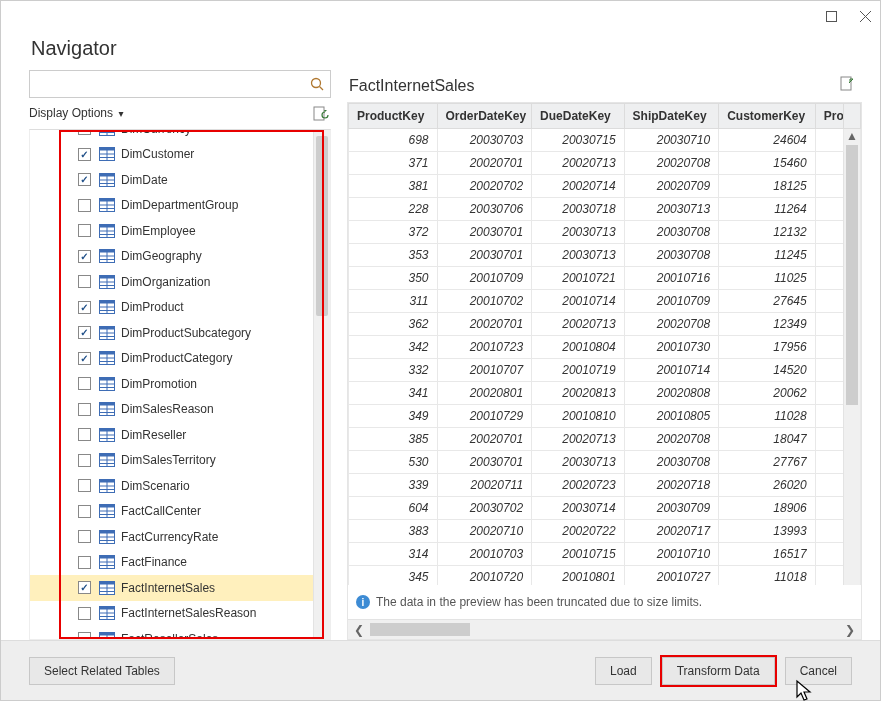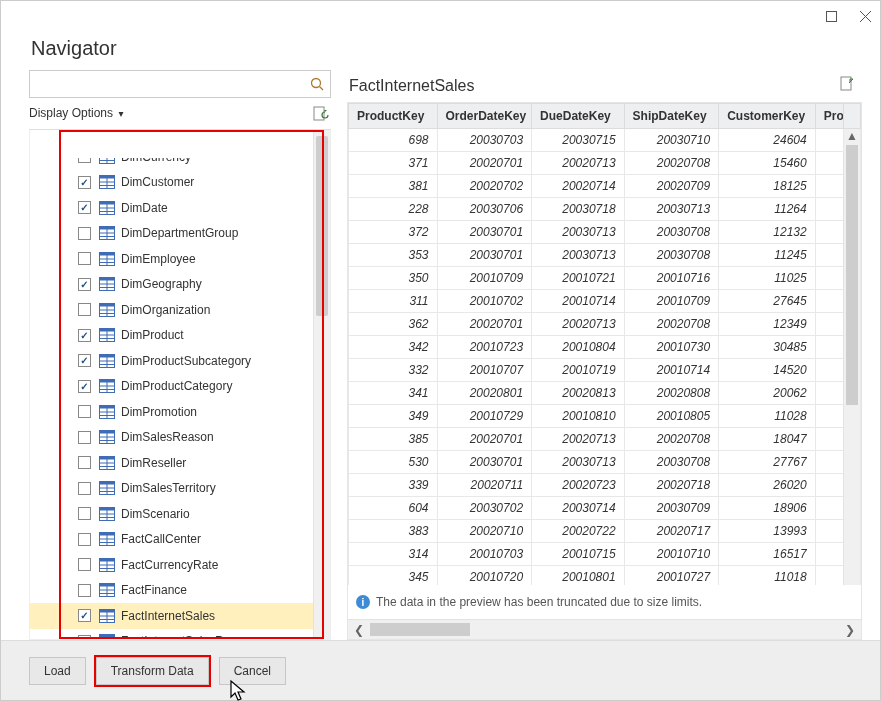--- a/index.html
+++ b/index.html
@@ -18,21 +18,21 @@
   .search-row { display: flex; align-items: stretch; height: 28px; border: 1px solid #ccc; }
   .search-row input { flex: 1; border: none; outline: none; padding: 0 6px; font-size: 12px; }
   .search-row .search-icon { width: 26px; display: flex; align-items: center; justify-content: center; color: #b07830; }
 
   .display-opts { display: flex; justify-content: space-between; padding: 8px 2px 4px 0; font-size: 12px; color: #333; }
   .display-opts .caret { font-size: 10px; color: #333; margin-left: 2px; }
   .display-opts .refresh { color: #555; }
 
   .tree-wrap { flex: 1; border: 1px solid #eee; border-top: 1px solid #ddd; position: relative; min-height: 0; overflow: hidden; }
   .red-frame { position: absolute; left: 29px; top: 0; right: 6px; bottom: 0; border: 2px solid #e80000; pointer-events: none; z-index: 2; }
-  .tree { position: absolute; inset: 0; overflow-y: hidden; margin-top: 28px; }
+  .tree { position: absolute; inset: 0; overflow-y: hidden; }
   .tree-item { display: flex; align-items: center; height: 25.5px; padding-left: 48px; font-size: 12px; color: #333; position: relative; }
   .tree-item.first-cut { margin-top: -14px; }
   .tree-item.selected { background: #fff0bd; }
   .tree-item .chk { width: 13px; height: 13px; border: 1px solid #888; margin-right: 8px; display: flex; align-items: center; justify-content: center; font-size: 10px; background: #fff; }
   .tree-item .chk.checked::after { content: "✓"; color: #1f4f88; font-weight: bold; }
   .tree-item .tbl-icon { width: 16px; height: 14px; margin-right: 6px; display: inline-block; }
   .tbl-icon svg { display: block; }
   .tree-scroll { position: absolute; right: 0; top: 0; bottom: 0; width: 17px; background: #f0f0f0; border-left: 1px solid #e3e3e3; }
   .tree-thumb { position: absolute; left: 2px; right: 2px; top: 6px; height: 180px; background: #cdcdcd; border-radius: 2px; }
 
@@ -504,21 +504,21 @@
                   <td>20020713</td>
                   <td>20020708</td>
                   <td>12349</td>
                   <td></td>
                 </tr>
                 <tr>
                   <td>342</td>
                   <td>20010723</td>
                   <td>20010804</td>
                   <td>20010730</td>
-                  <td>30485</td>
+                  <td>17956</td>
                   <td></td>
                 </tr>
                 <tr>
                   <td>332</td>
                   <td>20010707</td>
                   <td>20010719</td>
                   <td>20010714</td>
                   <td>14520</td>
                   <td></td>
                 </tr>
@@ -606,20 +606,21 @@
           <div class="htrack">
               <div class="hthumb"></div>
             </div>
           <span>❯</span>
         </div>
       </div>
     </div>
   </div>
 
   <div class="footer">
+    <button class="btn">Select Related Tables</button>
     <div class="footer-right">
       <button class="btn">Load</button>
       <button class="btn primary-frame">Transform Data</button>
       <button class="btn">Cancel</button>
       <svg class="cursor" width="20" height="24">
         <path d="M2 2 L2 18 L6 14 L9 21 L12 20 L9 13 L15 13 Z" fill="#fff" stroke="#000" stroke-width="1.2"></path>
       </svg>
     </div>
   </div>
 </div>

